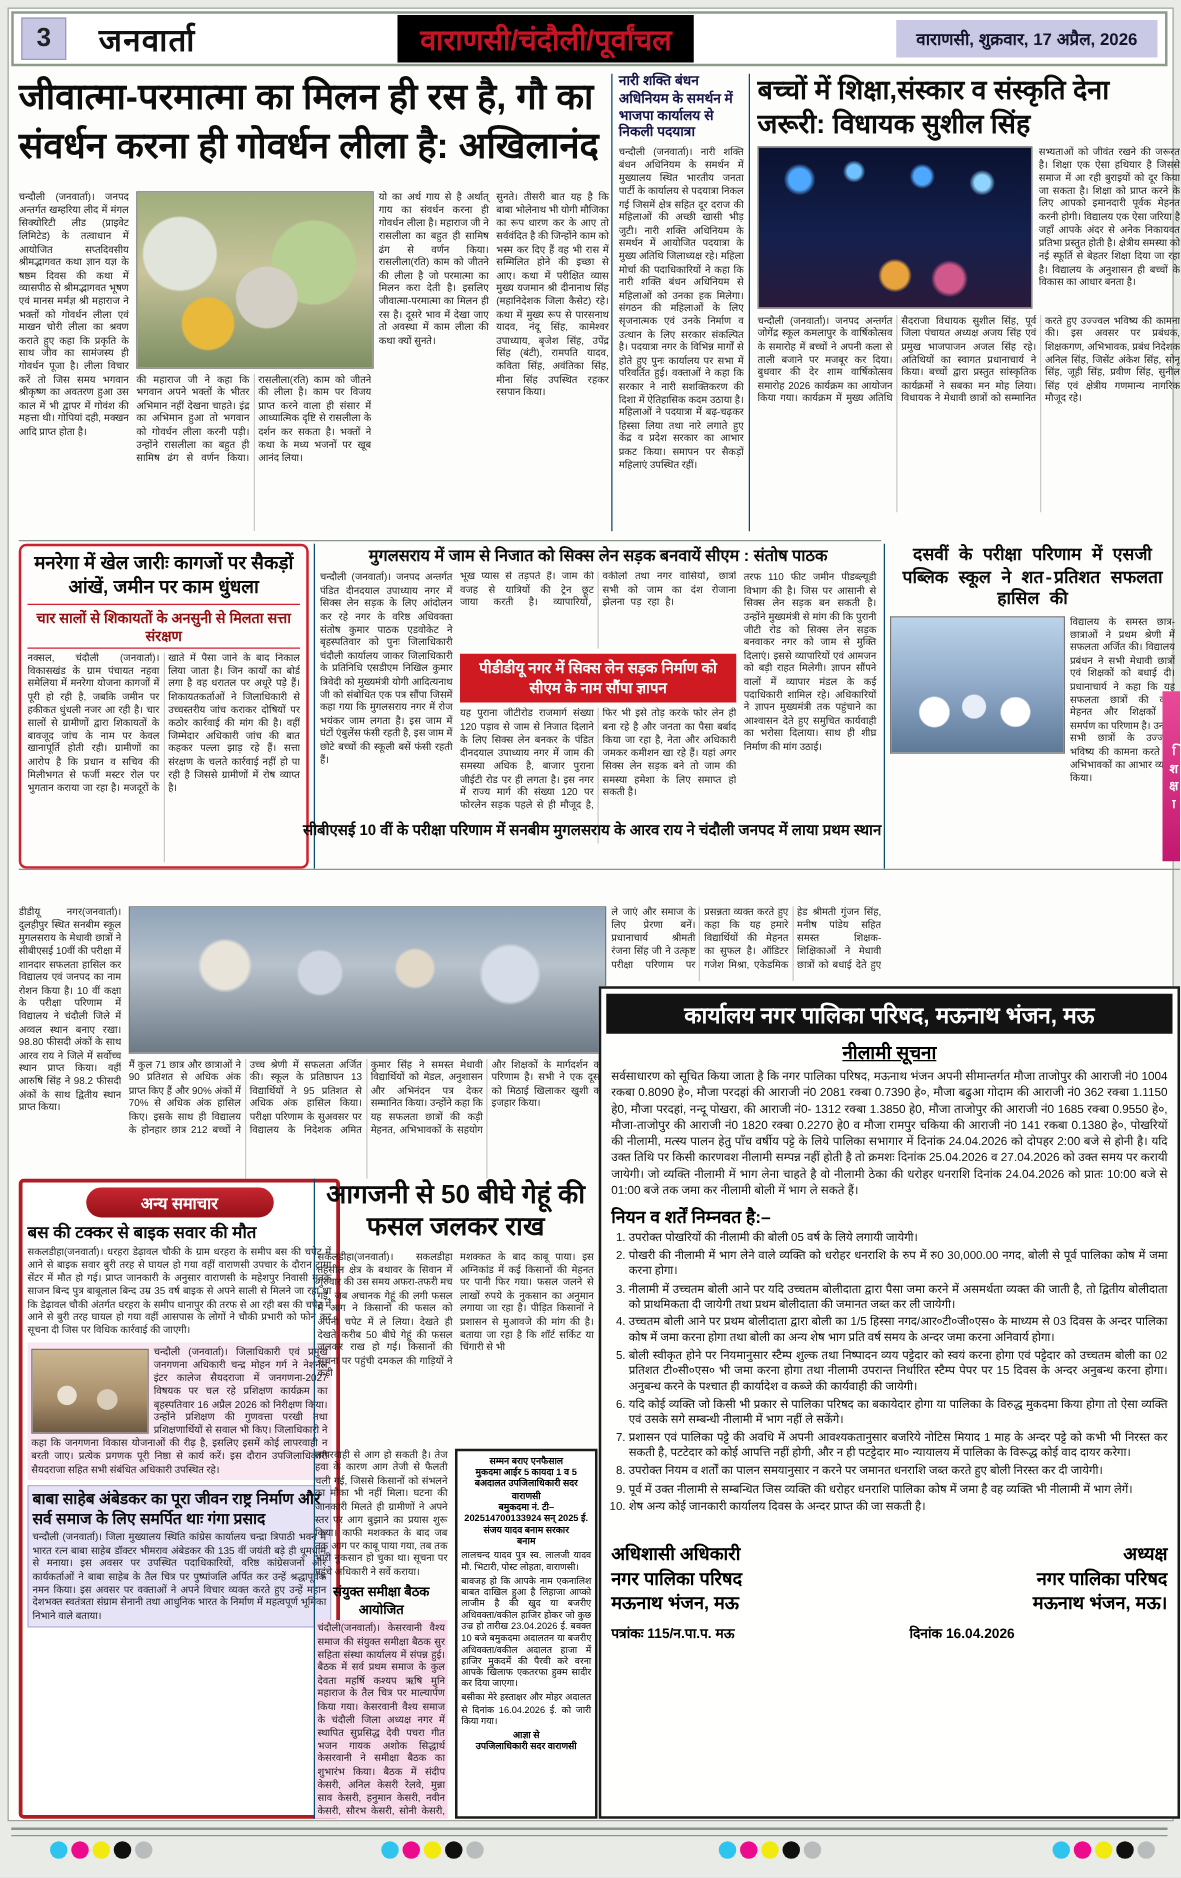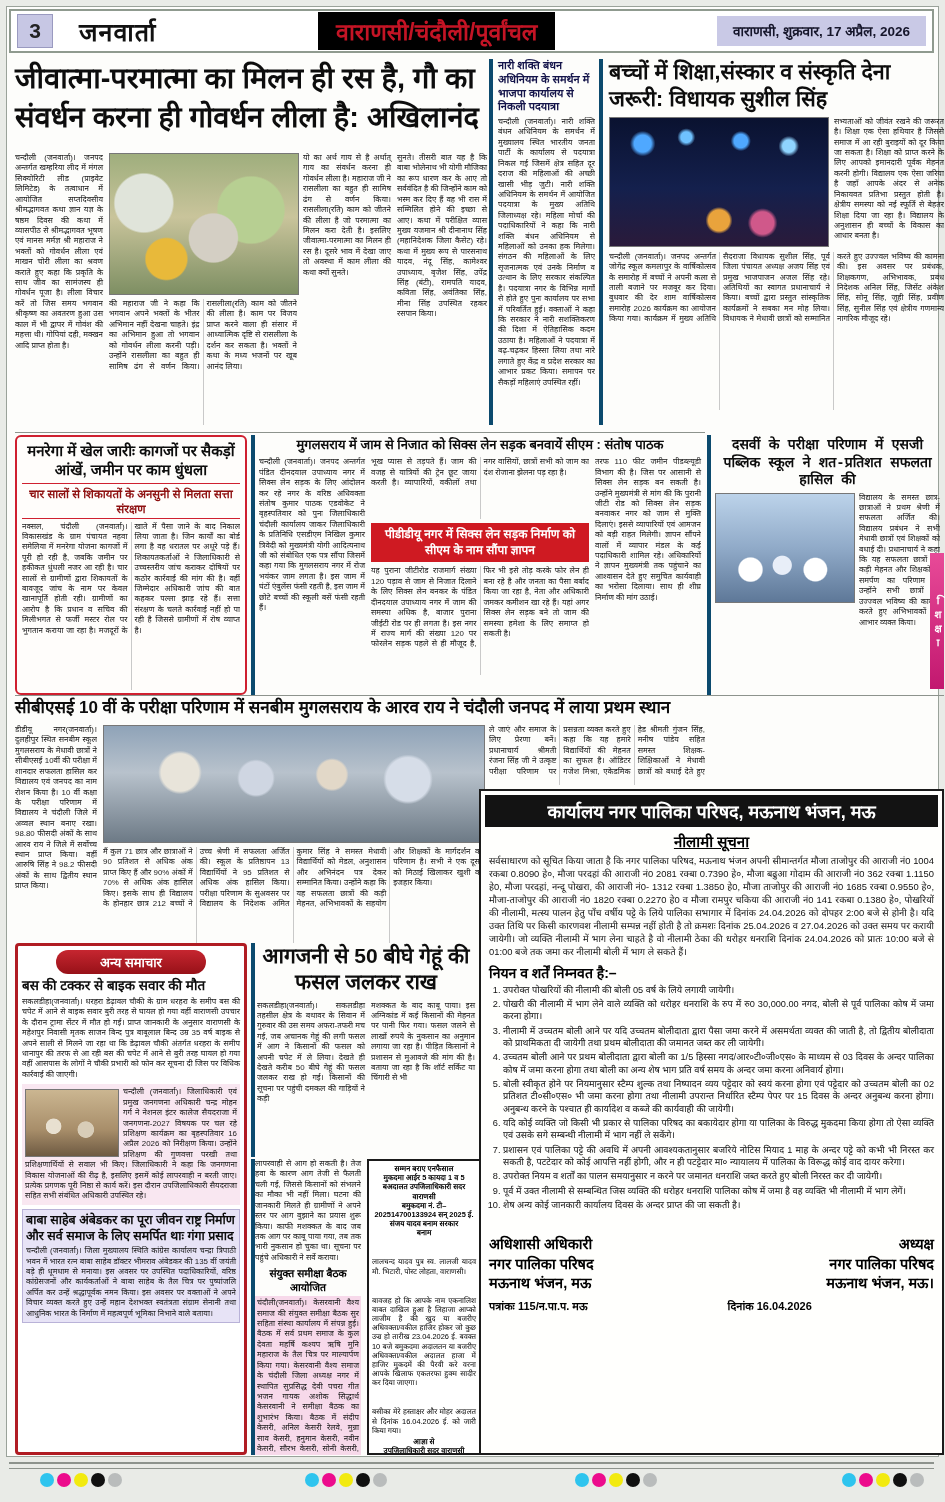--- a/index.html
+++ b/index.html
@@ -13,21 +13,21 @@
   .paper-name{font-size:25px;font-weight:bold;color:#111;margin-left:26px;letter-spacing:1px;}
   .section-wrap{flex:1;display:flex;justify-content:center;}
   .section-title{background:#000000;color:#c41425;font-size:23px;font-weight:bold;padding:3px 18px;}
   .date-box{background:#c9c9e6;color:#15152a;font-size:13.5px;font-weight:bold;padding:6px 16px;}
   
   .headline{font-weight:bold;color:#0d0d0d;line-height:1.25;}
   .body-txt{font-size:7.9px;line-height:1.32;color:#1c1c1c;text-align:justify;}
   .cols2{column-count:2;column-gap:7px;column-rule:1px solid #c9c9c9;}
   .cols3{column-count:3;column-gap:7px;column-rule:1px solid #c9c9c9;}
   .cols4{column-count:4;column-gap:7px;column-rule:1px solid #c9c9c9;}
-  .vline-l{border-left:4px solid #0c4a6e;}
+  .vline-l{border-left:1px solid #0c4a6e;}
   .hr{background:#8d938d;height:1px;}
   
   .photo{position:relative;overflow:hidden;border:1px solid #777;}
   .ph-ritual{background:
     radial-gradient(circle at 30% 75%, #e8b93a 0 12%, transparent 13%),
     radial-gradient(circle at 55% 60%, #d4cfc4 0 18%, transparent 19%),
     radial-gradient(circle at 75% 40%, #b7cf92 0 20%, transparent 21%),
     radial-gradient(circle at 18% 35%, #e0e4da 0 16%, transparent 17%),
     linear-gradient(180deg,#9fae7d 0%,#c9c49b 45%,#7e8f63 100%);}
   .ph-stage{background:
@@ -69,51 +69,51 @@
   .sixlane{left:244px;top:428px;width:454px;height:260px;padding:2px 4px;box-sizing:border-box;}
   .sixlane-head{font-size:13px;text-align:center;}
   .sixlane-body{display:flex;gap:6px;margin-top:4px;height:218px;justify-content:space-between;}
   .sixlane-col{width:106px;flex:0 0 auto;}
   .sixlane-mid{width:222px;display:flex;flex-direction:column;gap:4px;}
   .redbox{background:#cf1a22;color:#fff;font-weight:bold;font-size:12px;text-align:center;padding:4px 3px;line-height:1.3;}
   .sg{left:700px;top:428px;width:237px;height:260px;padding:2px 4px;box-sizing:border-box;}
   .sg .headline{font-size:14px;text-align:center;font-family:Liberation Mono, monospace;}
   .sg-mid{display:flex;gap:4px;margin-top:3px;}
   .banner{position:absolute;right:0;top:118px;width:14px;height:136px;background:linear-gradient(180deg,#e84a98,#c2186f);color:#fff;font-size:10px;font-weight:bold;writing-mode:vertical-rl;text-orientation:upright;display:flex;align-items:center;justify-content:center;}
-  .sunbeam-head{left:8px;top:690px;width:690px;font-size:17px;text-align:left;}
+  .sunbeam-head{left:8px;top:650px;width:690px;font-size:12px;text-align:right;}
   .sunbeam-body{left:8px;top:718px;width:690px;height:218px;display:flex;gap:6px;}
   .notice{left:472px;top:782px;width:465px;height:666px;border:2px solid #1b1b1b;background:#fffffd;box-sizing:border-box;padding:6px 8px;}
   .notice-band{background:#131313;color:#fff;font-size:18px;font-weight:bold;text-align:center;padding:4px 2px;margin:-2px -4px 4px -4px;}
   .notice-sub{font-size:15px;font-weight:bold;text-align:center;text-decoration:underline;margin:2px 0 4px 0;}
   .notice-txt{font-size:9.4px;line-height:1.38;text-align:justify;color:#111;}
   .notice-terms-head{font-size:14px;font-weight:bold;margin:4px 0 2px 0;}
   .notice ol{margin:0;padding-left:14px;}
   .notice li{font-size:9.2px;line-height:1.34;text-align:justify;margin-bottom:2px;color:#111;}
   .notice-sign{display:flex;justify-content:space-between;margin-top:24px;}
   .sig{font-size:14.5px;font-weight:bold;line-height:1.35;}
   .sig.right{text-align:right;}
   .notice-foot{display:flex;margin-top:4px;}
   .notice-foot .ref{font-size:11px;font-weight:bold;}
   .notice-foot .dt{font-size:11px;font-weight:bold;margin-left:140px;}
-  .othernews{left:8px;top:936px;width:232px;height:512px;border:3px solid #b01c23;border-radius:4px;box-sizing:border-box;padding:4px;background:#fff;}
+  .othernews{left:8px;top:936px;width:257px;height:512px;border:3px solid #b01c23;border-radius:4px;box-sizing:border-box;padding:4px;background:#fff;}
   .pill{width:150px;margin:0 auto;background:linear-gradient(180deg,#c62630,#971118);color:#fff;font-size:13px;font-weight:bold;text-align:center;border-radius:14px;padding:3px 0;}
   .oh1{font-size:13.5px;margin-top:4px;}
   .census-sec{background:#f9e7f1;padding:3px;margin-top:4px;}
   .census-sec .headline{font-size:12px;}
   .amb-sec{background:#e7e3f6;padding:3px;margin-top:4px;border:1px solid #b9b2d8;}
   .amb-sec .headline{font-size:12.5px;}
   .fire{left:244px;top:936px;width:226px;height:214px;box-sizing:border-box;padding:0 2px;}
   .fire .headline{font-size:21px;text-align:center;}
   .lowmid{left:244px;top:1152px;width:226px;height:296px;display:flex;gap:6px;}
   .lowmid-left{width:106px;display:flex;flex-direction:column;}
   .meet-head{font-size:10.5px;font-weight:bold;text-align:center;margin:3px 0 2px 0;}
   .pinkblk{background:#f7d9ea;padding:2px;flex:1;overflow:hidden;}
   .summons{width:114px;border:2px solid #1b1b1b;box-sizing:border-box;padding:3px;font-size:7.4px;line-height:1.24;overflow:hidden;background:#fff;}
   .summons .c{text-align:center;font-weight:bold;}
-  .summons .j{text-align:justify;margin-top:20px;}
+  .summons .j{text-align:justify;margin-top:2px;}
   .summons .sgn{text-align:center;font-weight:bold;margin-top:2px;}
   .botrule{left:2px;top:1455px;width:925px;height:4px;border-top:2px solid #8d938d;border-bottom:1px solid #8d938d;}
   .dots{position:absolute;top:1473px;display:flex;gap:3px;}
   .dot{width:14px;height:14px;border-radius:50%;}
 </style>
 </head>
 <body>
 
 <div id="page">
   <div id="content">
@@ -158,21 +158,21 @@
       <div class="headline">मनरेगा में खेल जारीः कागजों पर सैकड़ों आंखें, जमीन पर काम धुंधला</div>
       <div class="subhead">चार सालों से शिकायतों के अनसुनी से मिलता सत्ता संरक्षण</div>
       <div class="body-txt cols2" style="height:168px;overflow:hidden;">नक्सल, चंदौली (जनवार्ता)। विकासखंड के ग्राम पंचायत नहवा समेलिया में मनरेगा योजना कागजों में पूरी हो रही है, जबकि जमीन पर हकीकत धुंधली नजर आ रही है। चार सालों से ग्रामीणों द्वारा शिकायतों के बावजूद जांच के नाम पर केवल खानापूर्ति होती रही। ग्रामीणों का आरोप है कि प्रधान व सचिव की मिलीभगत से फर्जी मस्टर रोल पर भुगतान कराया जा रहा है। मजदूरों के खाते में पैसा जाने के बाद निकाल लिया जाता है। जिन कार्यों का बोर्ड लगा है वह धरातल पर अधूरे पड़े हैं। शिकायतकर्ताओं ने जिलाधिकारी से उच्चस्तरीय जांच कराकर दोषियों पर कठोर कार्रवाई की मांग की है। वहीं जिम्मेदार अधिकारी जांच की बात कहकर पल्ला झाड़ रहे हैं। सत्ता संरक्षण के चलते कार्रवाई नहीं हो पा रही है जिससे ग्रामीणों में रोष व्याप्त है।</div>
     </div>
 
     <div class="abs sixlane vline-l">
       <div class="headline sixlane-head">मुगलसराय में जाम से निजात को सिक्स लेन सड़क बनवायें सीएम : संतोष पाठक</div>
       <div class="sixlane-body">
         <div class="sixlane-col body-txt">चन्दौली (जनवार्ता)। जनपद अन्तर्गत पंडित दीनदयाल उपाध्याय नगर में सिक्स लेन सड़क के लिए आंदोलन कर रहे नगर के वरिष्ठ अधिवक्ता संतोष कुमार पाठक एडवोकेट ने बृहस्पतिवार को पुनः जिलाधिकारी चंदौली कार्यालय जाकर जिलाधिकारी के प्रतिनिधि एसडीएम निखिल कुमार त्रिवेदी को मुख्यमंत्री योगी आदित्यनाथ जी को संबोधित एक पत्र सौंपा जिसमें कहा गया कि मुगलसराय नगर में रोज भयंकर जाम लगता है। इस जाम में घंटों एंबुलेंस फंसी रहती है, इस जाम में छोटे बच्चों की स्कूली बसें फंसी रहती हैं।</div>
         <div class="sixlane-mid">
-          <div class="body-txt cols2" style="height:62px;overflow:hidden;">भूख प्यास से तड़पते हैं। जाम की वजह से यात्रियों की ट्रेन छूट जाया करती है। व्यापारियों, वकीलों तथा नगर वासियों, छात्रों सभी को जाम का दंश रोजाना झेलना पड़ रहा है।</div>
+          <div class="body-txt cols2" style="height:62px;overflow:hidden;font-family:Liberation Mono, monospace;">भूख प्यास से तड़पते हैं। जाम की वजह से यात्रियों की ट्रेन छूट जाया करती है। व्यापारियों, वकीलों तथा नगर वासियों, छात्रों सभी को जाम का दंश रोजाना झेलना पड़ रहा है।</div>
           <div class="redbox">पीडीडीयू नगर में सिक्स लेन सड़क निर्माण को सीएम के नाम सौंपा ज्ञापन</div>
           <div class="body-txt cols2" style="flex:1;overflow:hidden;">यह पुराना जीटीरोड राजमार्ग संख्या 120 पड़ाव से जाम से निजात दिलाने के लिए सिक्स लेन बनकर के पंडित दीनदयाल उपाध्याय नगर में जाम की समस्या अधिक है, बाजार पुराना जीईटी रोड पर ही लगता है। इस नगर में राज्य मार्ग की संख्या 120 पर फोरलेन सड़क पहले से ही मौजूद है, फिर भी इसे तोड़ करके फोर लेन ही बना रहे है और जनता का पैसा बर्बाद किया जा रहा है, नेता और अधिकारी जमकर कमीशन खा रहे हैं। यहां अगर सिक्स लेन सड़क बने तो जाम की समस्या हमेशा के लिए समाप्त हो सकती है।</div>
         </div>
         <div class="sixlane-col body-txt">तरफ 110 फीट जमीन पीडब्ल्यूडी विभाग की है। जिस पर आसानी से सिक्स लेन सड़क बन सकती है। उन्होंने मुख्यमंत्री से मांग की कि पुरानी जीटी रोड को सिक्स लेन सड़क बनवाकर नगर को जाम से मुक्ति दिलाएं। इससे व्यापारियों एवं आमजन को बड़ी राहत मिलेगी। ज्ञापन सौंपने वालों में व्यापार मंडल के कई पदाधिकारी शामिल रहे। अधिकारियों ने ज्ञापन मुख्यमंत्री तक पहुंचाने का आश्वासन देते हुए समुचित कार्यवाही का भरोसा दिलाया। साथ ही शीघ्र निर्माण की मांग उठाई।</div>
       </div>
     </div>
 
     <div class="abs sg vline-l">
       <div class="headline">दसवीं के परीक्षा परिणाम में एसजी पब्लिक स्कूल ने शत-प्रतिशत सफलता हासिल की</div>
       <div class="sg-mid">

